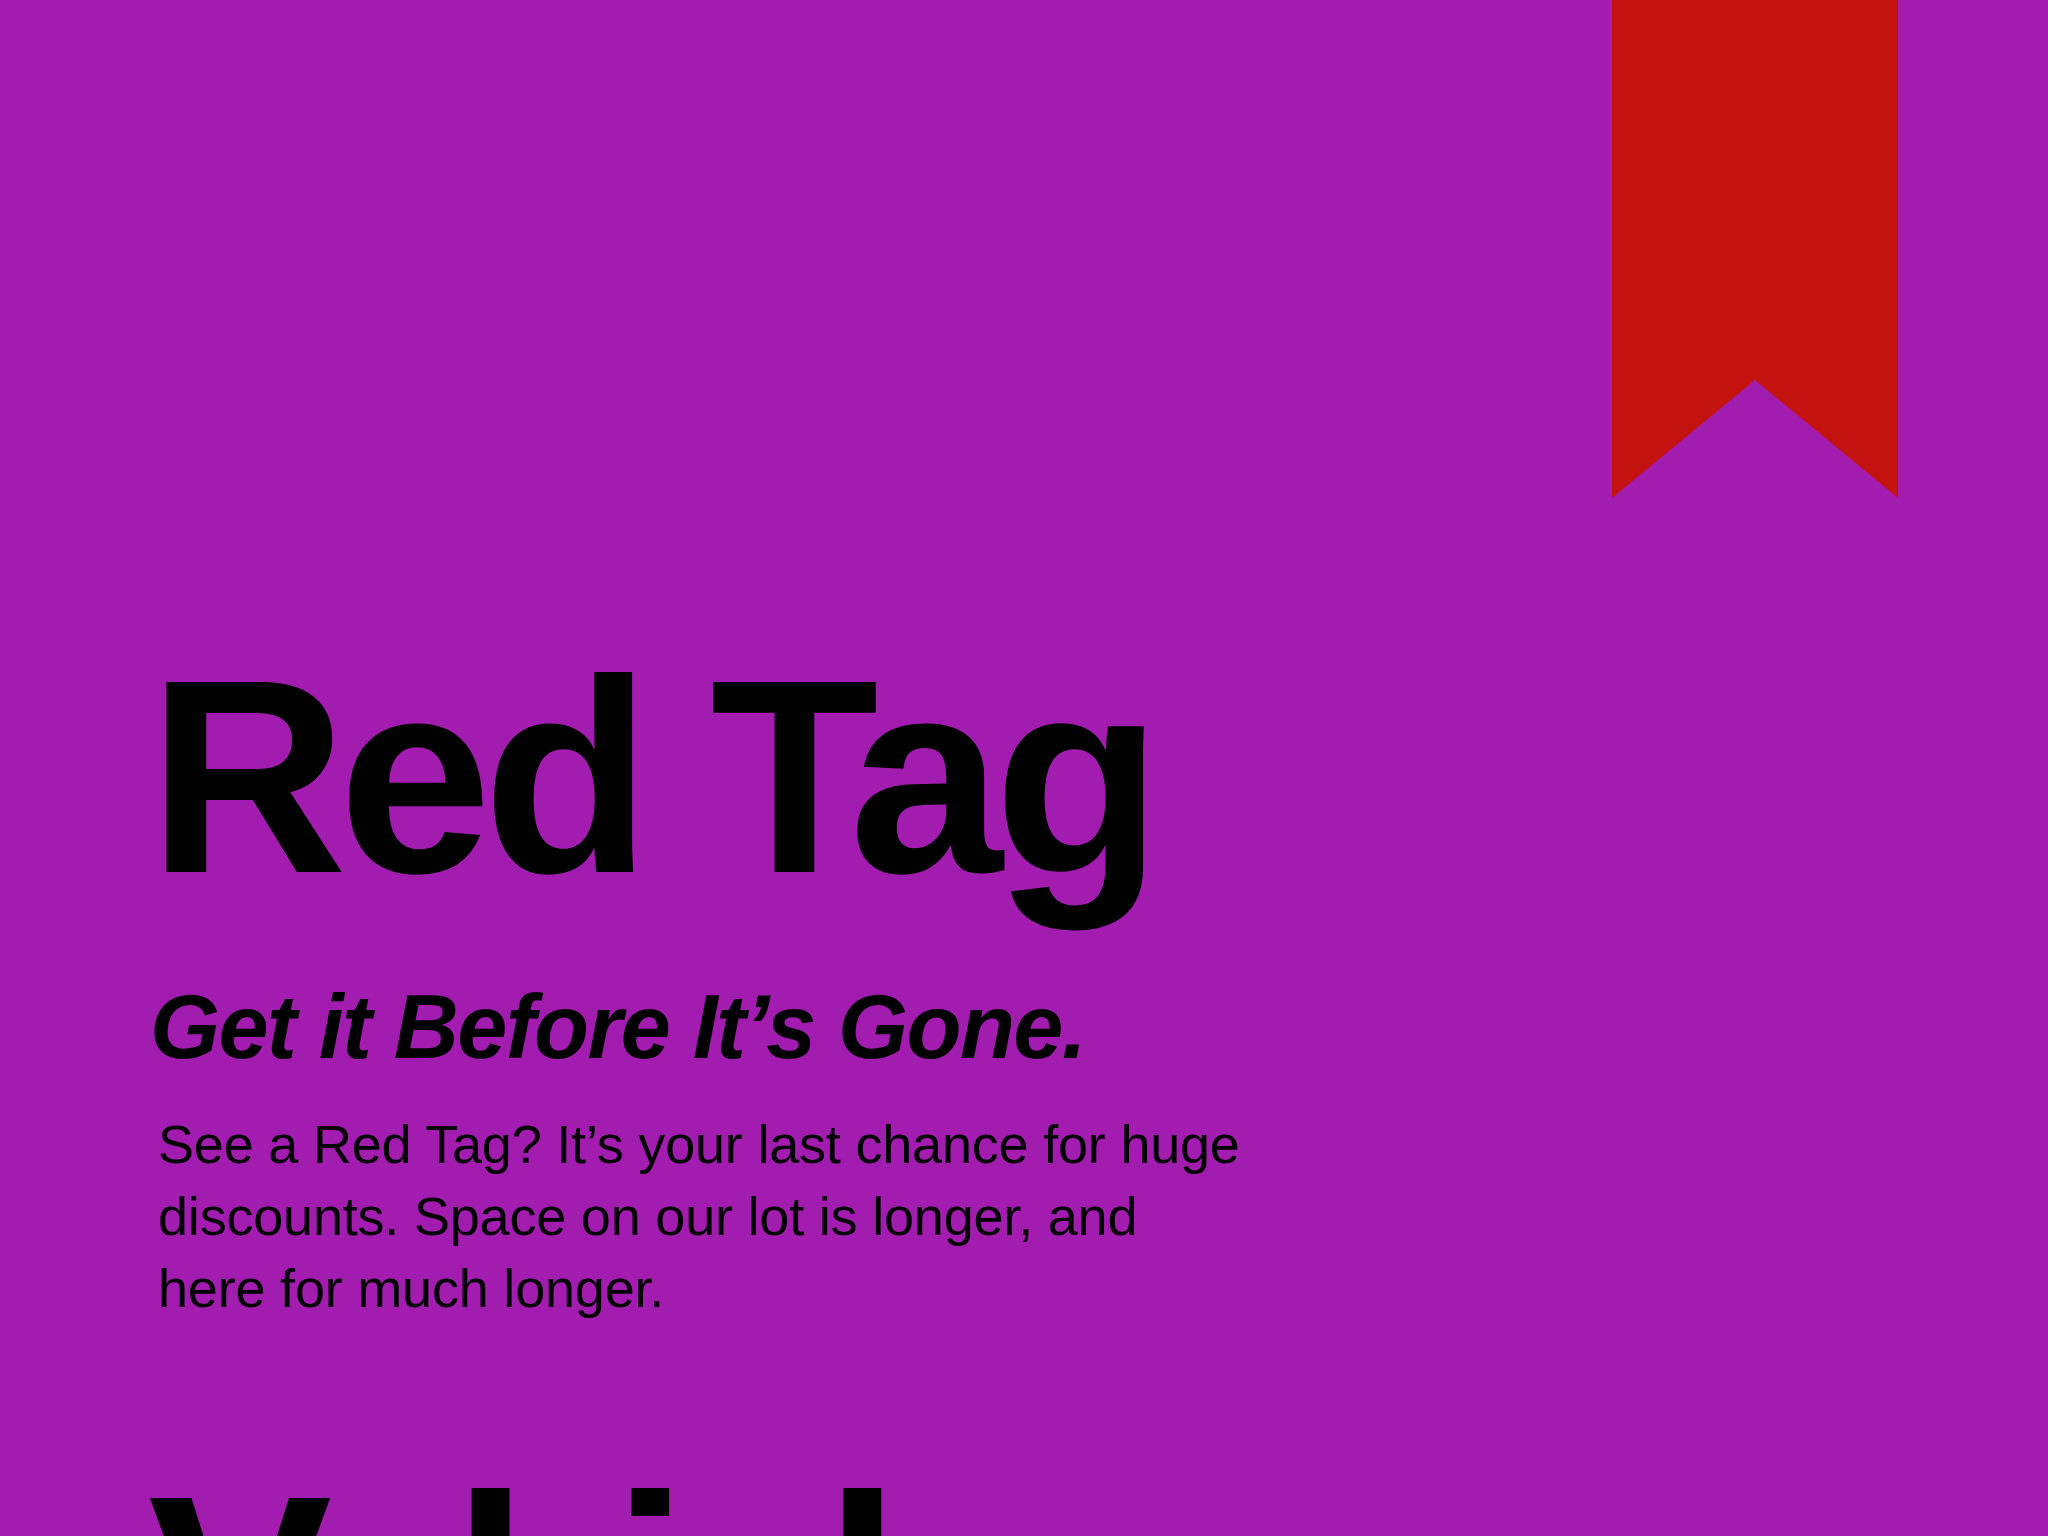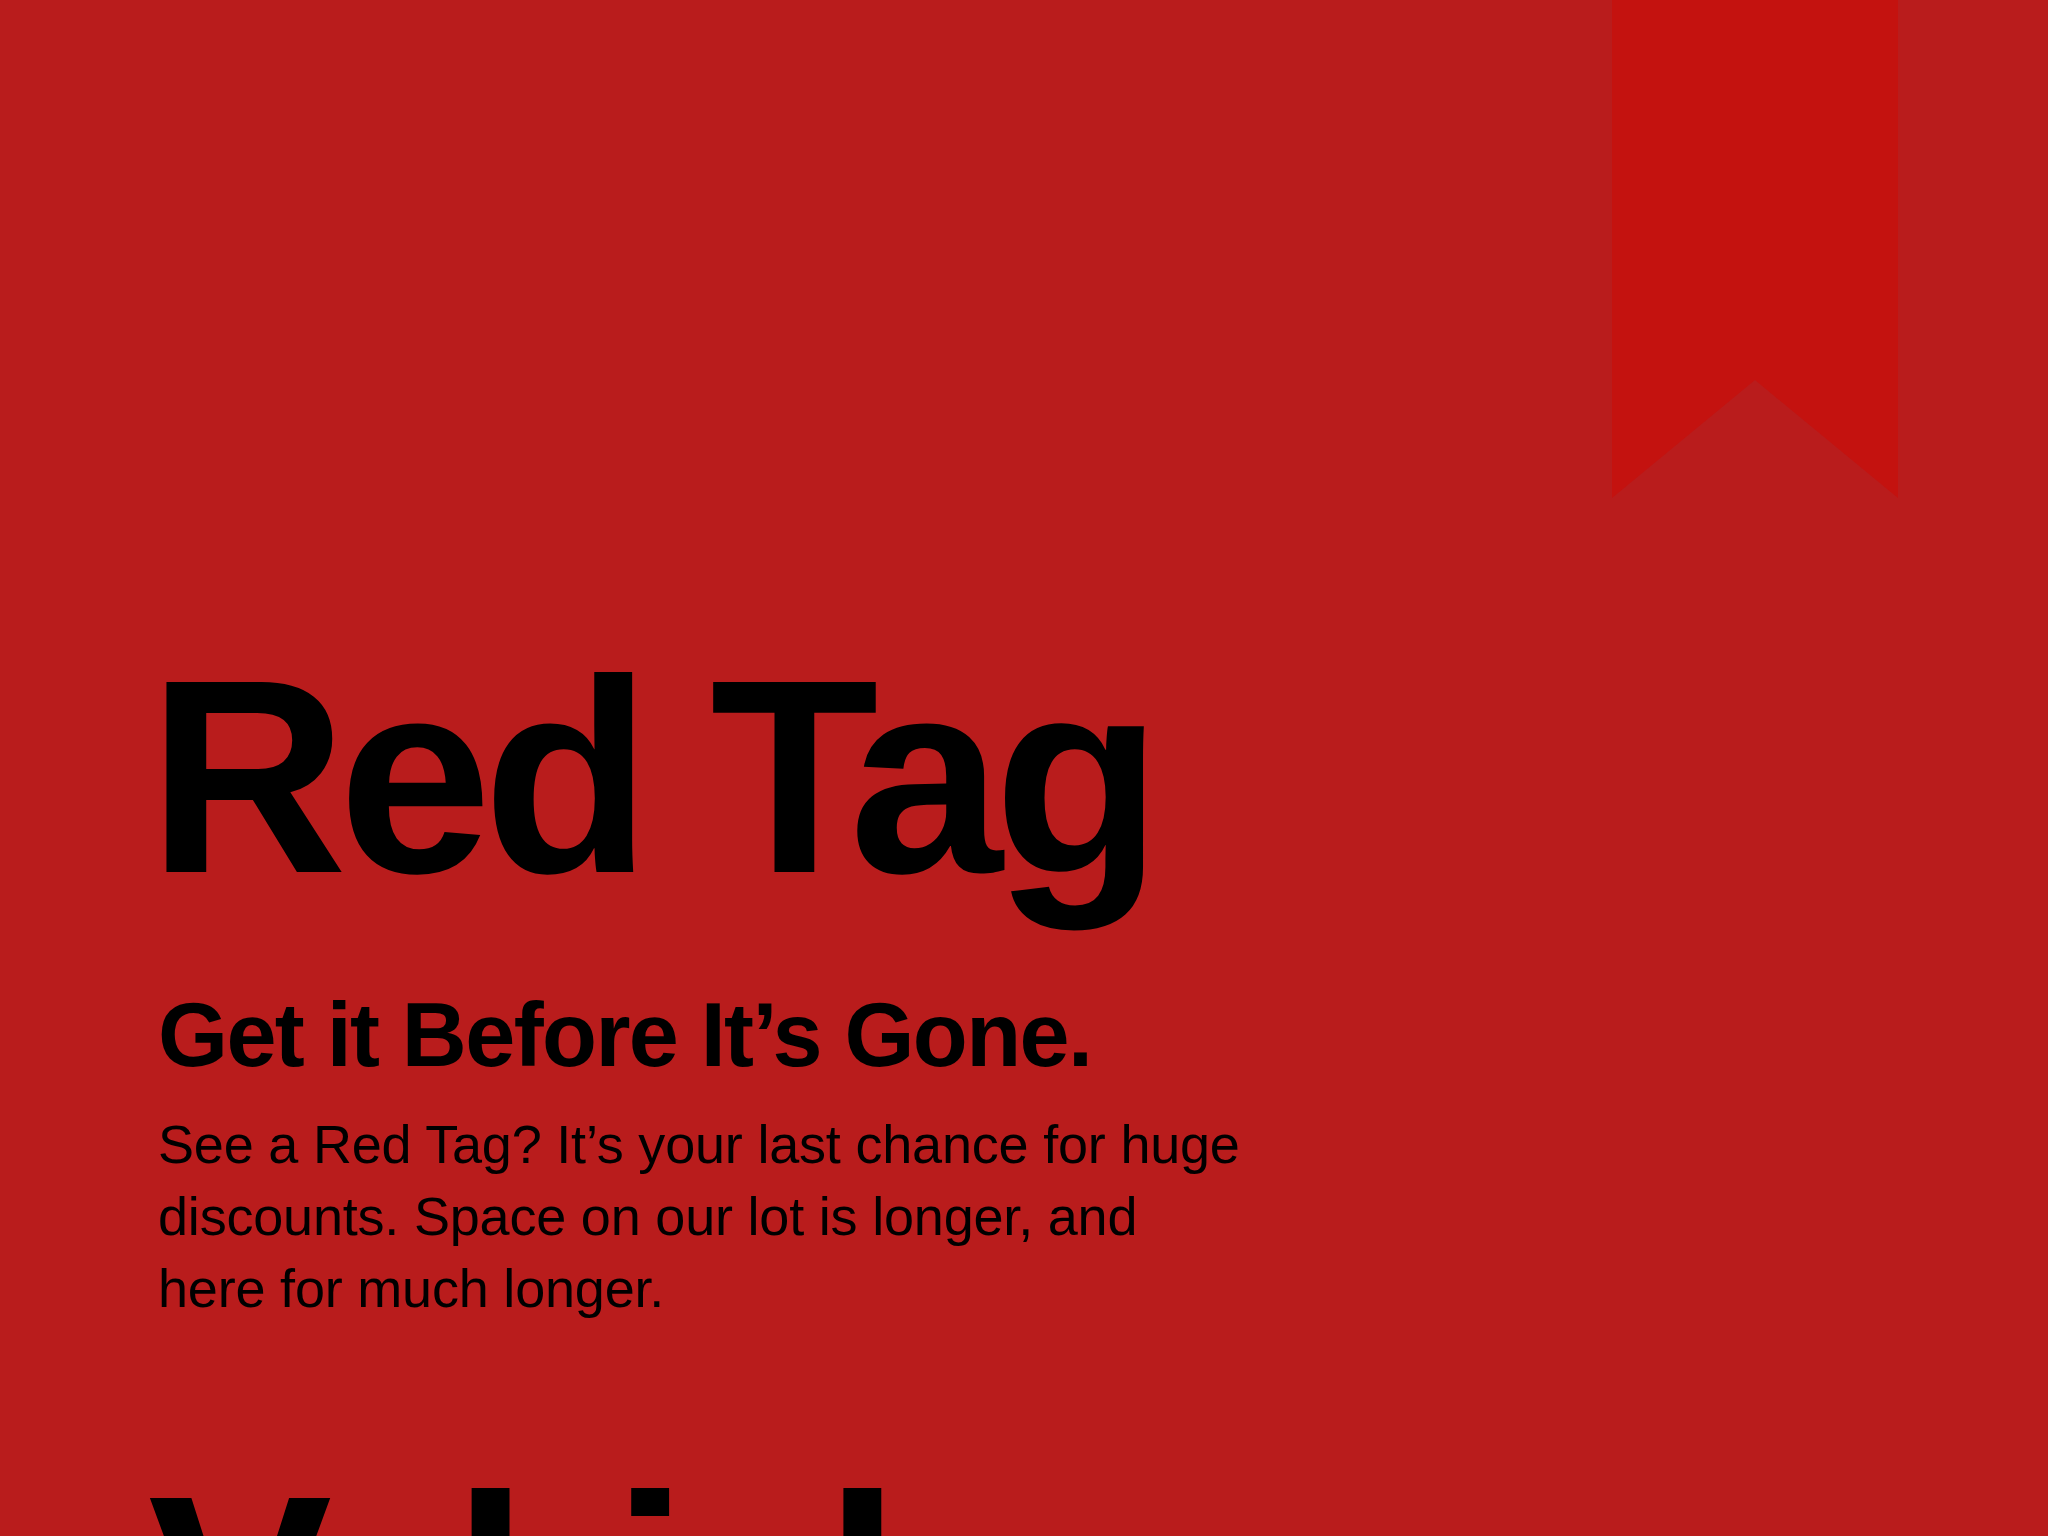--- a/index.html
+++ b/index.html
@@ -52,28 +52,29 @@
   }
   .headline .line {
     display: block;
   }
 
   
   .subhead {
     position: absolute;
     left: 150px;
     top: 972px;
-    margin: 8px;
+    margin: 0;
     font-family: "Liberation Sans", sans-serif;
     font-weight: 700;
     font-size: 90px;
     line-height: 110px;
     letter-spacing: -1.6px;
     color: #000000;
     white-space: pre;
+    font-style: italic;
   }
 
   
   .body-copy {
     position: absolute;
     left: 158px;
     top: 1108px;
     margin: 0;
     width: 1200px;
     font-family: "Liberation Sans", sans-serif;
@@ -84,21 +85,21 @@
     color: #000000;
   }
   .body-copy .line {
     display: block;
     white-space: pre;
   }
 </style>
 </head>
 <body>
 
-<div class="poster" style="background: #b91c1c;">
+<div class="poster" style="background: #a21caf;">
 
   <div class="ribbon" style="background: rgb(196, 18, 15);"></div>
 
   <h1 class="headline">
     <span class="line">Red Tag</span>
     <span class="line">Vehicle</span>
   </h1>
 
   <h2 class="subhead">Get it Before It’s Gone.</h2>
 

